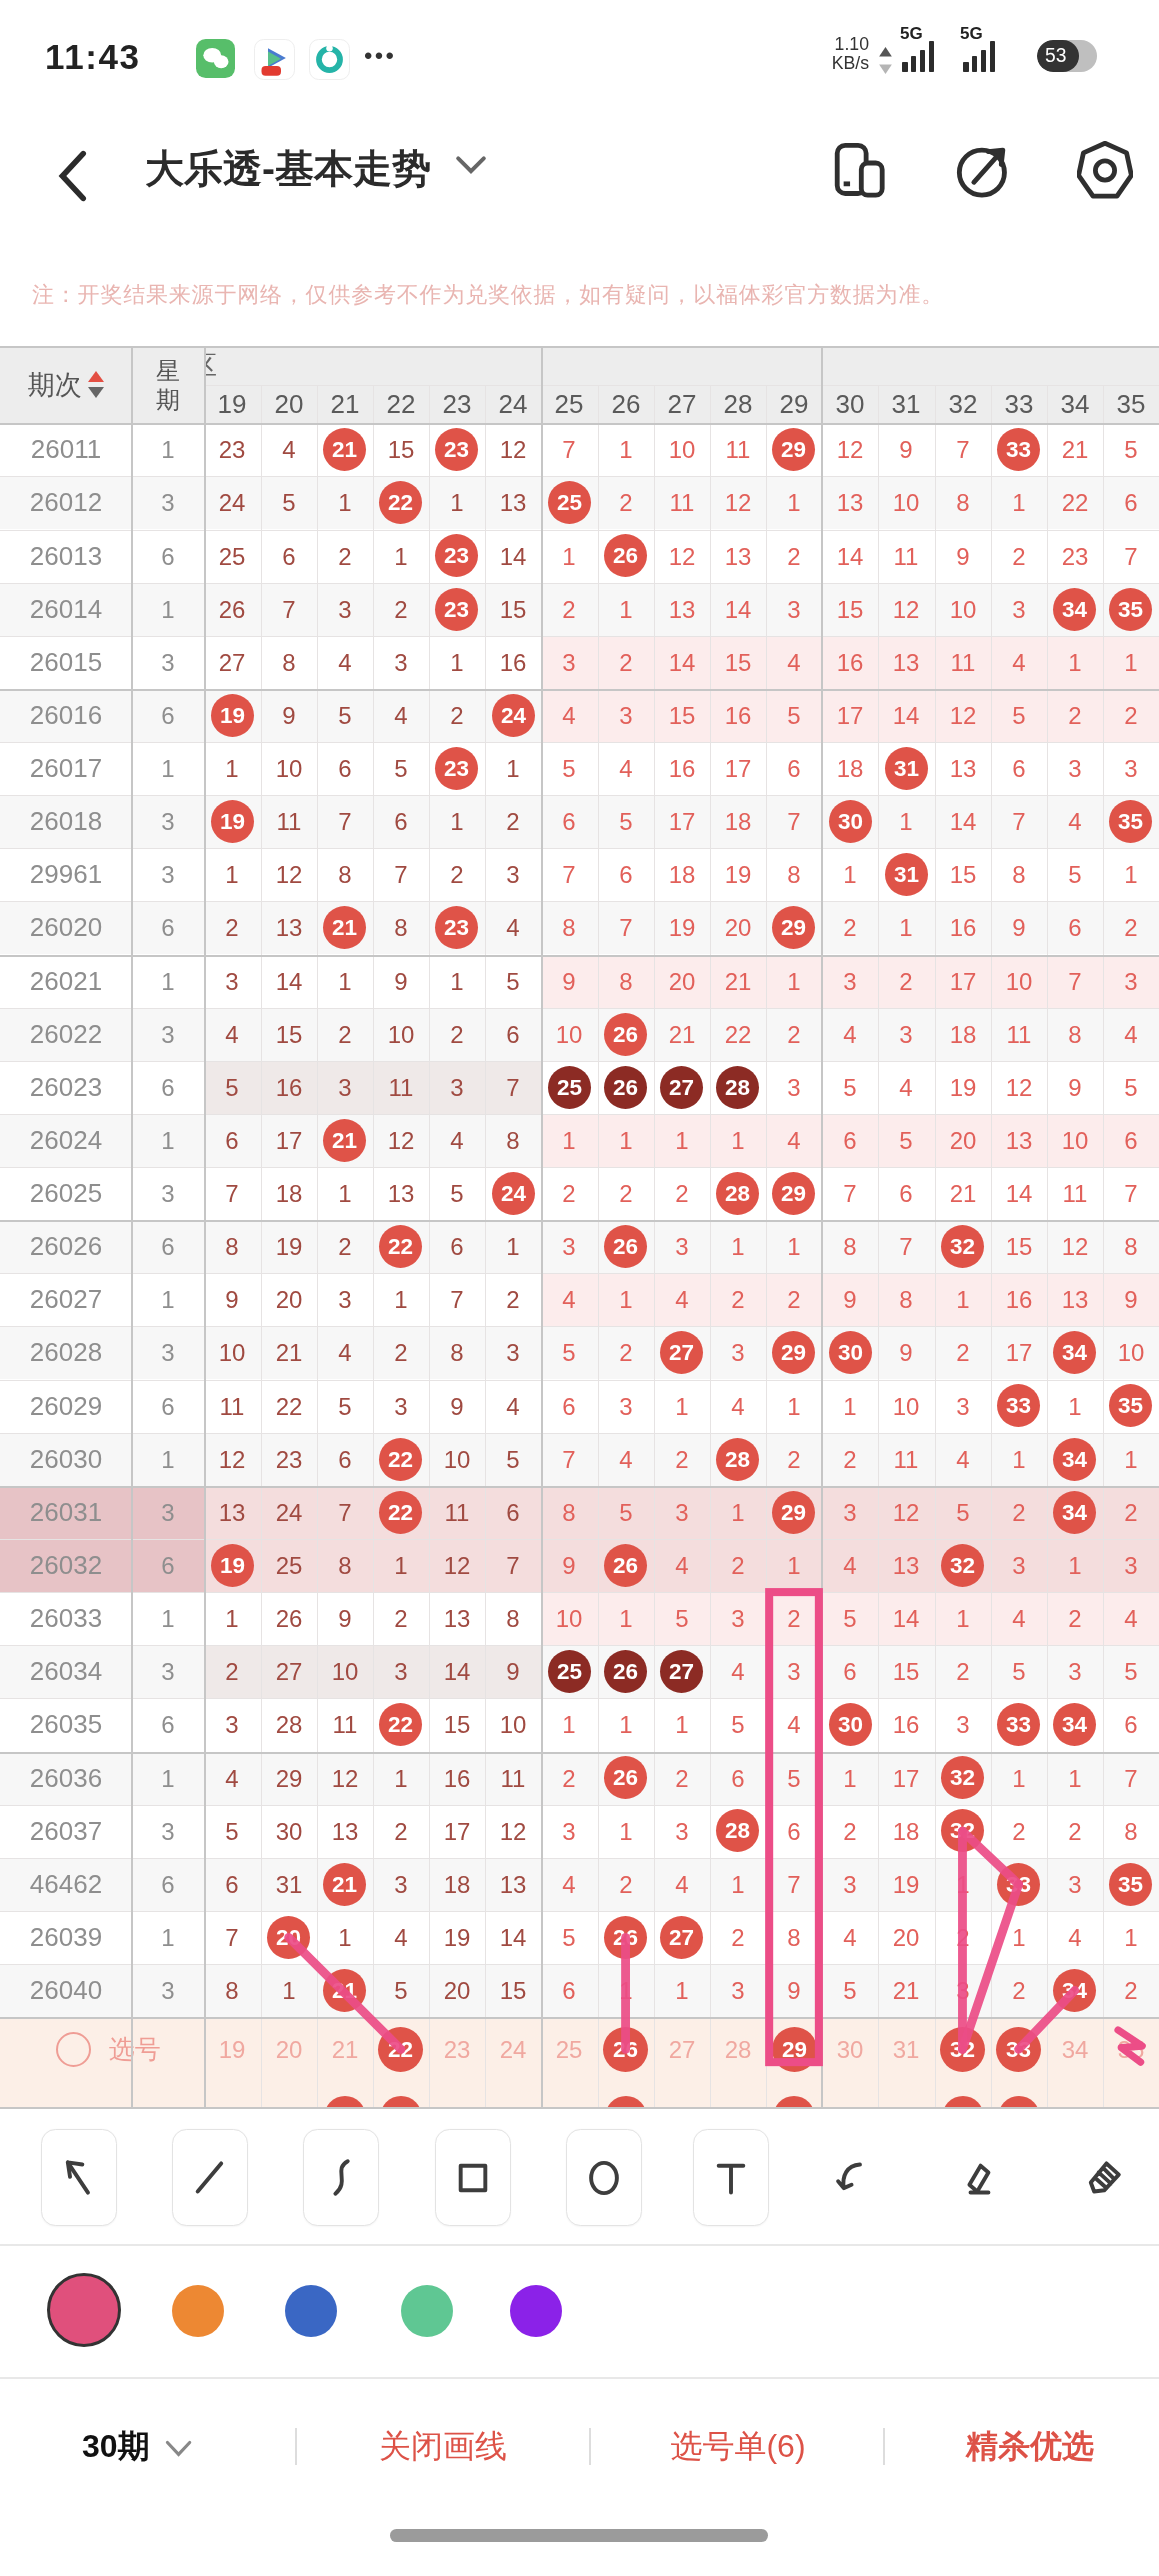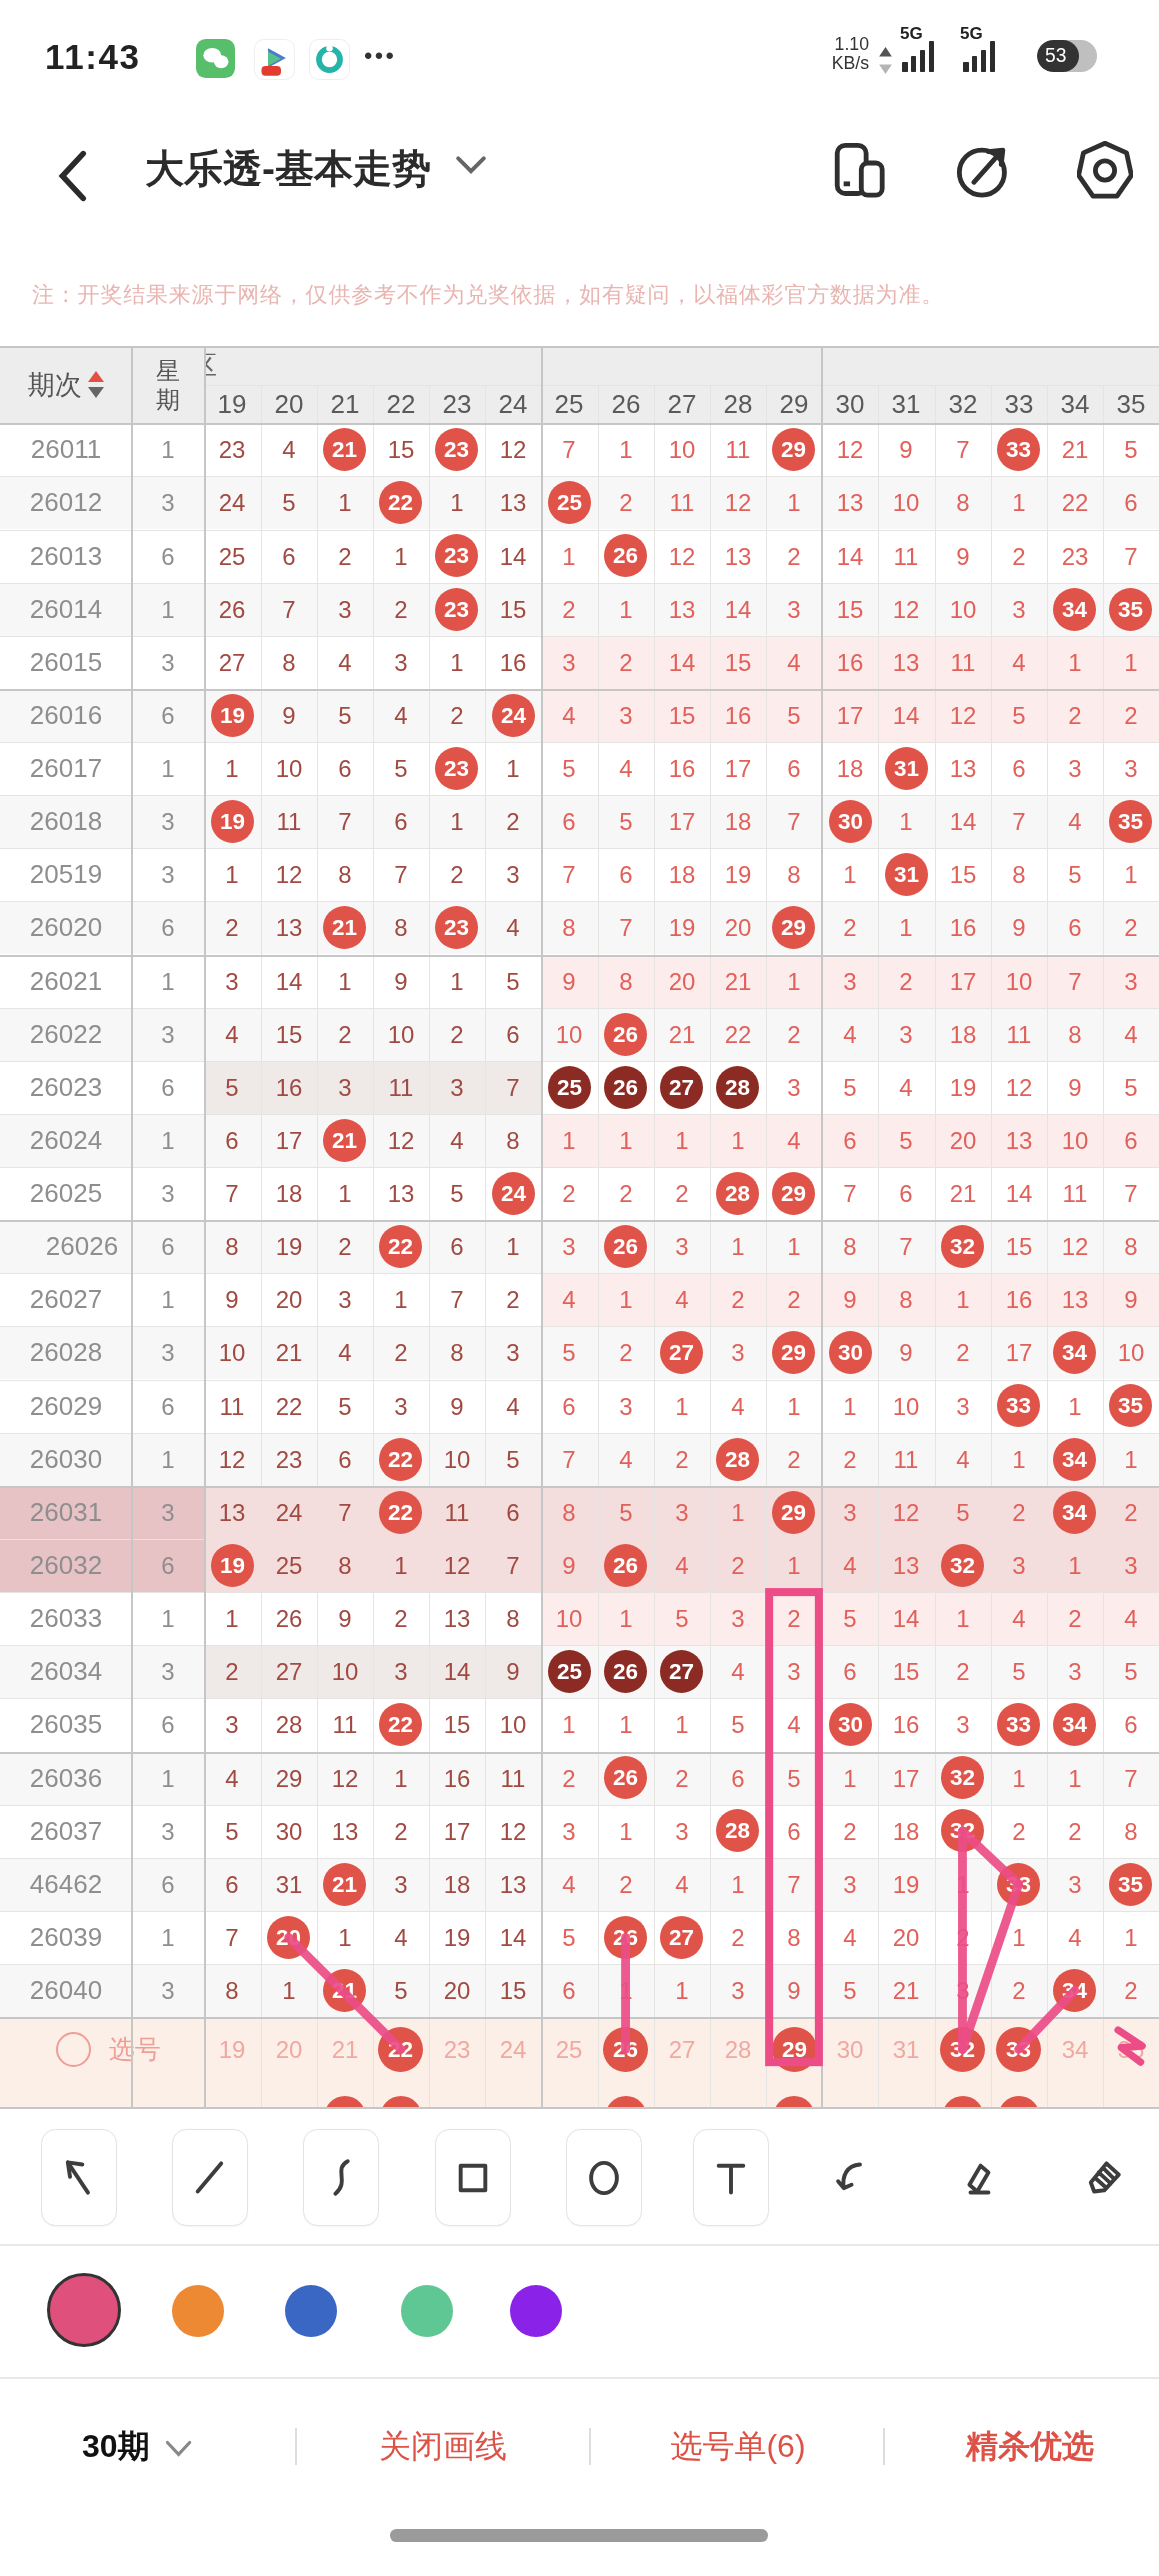--- a/index.html
+++ b/index.html
@@ -321,21 +321,21 @@
       <div class="cell" style="left: 654px; top: 449px; width: 56px; height: 53px; font-size: 24px; color: rgb(226, 96, 90);">17</div>
       <div class="cell" style="left: 710px; top: 449px; width: 56px; height: 53px; font-size: 24px; color: rgb(226, 96, 90);">18</div>
       <div class="cell" style="left: 766px; top: 449px; width: 56px; height: 53px; font-size: 24px; color: rgb(226, 96, 90);">7</div>
       <div class="circ" style="left: 829px; top: 454px; width: 43px; height: 43px; background: rgb(223, 83, 72); font-size: 22.5px;">30</div>
       <div class="cell" style="left: 878px; top: 449px; width: 56px; height: 53px; font-size: 24px; color: rgb(226, 96, 90);">1</div>
       <div class="cell" style="left: 935px; top: 449px; width: 56px; height: 53px; font-size: 24px; color: rgb(226, 96, 90);">14</div>
       <div class="cell" style="left: 991px; top: 449px; width: 56px; height: 53px; font-size: 24px; color: rgb(226, 96, 90);">7</div>
       <div class="cell" style="left: 1047px; top: 449px; width: 56px; height: 53px; font-size: 24px; color: rgb(226, 96, 90);">4</div>
       <div class="circ" style="left: 1109px; top: 454px; width: 43px; height: 43px; background: rgb(223, 83, 72); font-size: 22.5px;">35</div>
       <div class="abs" style="left: 0px; top: 502px; width: 1159px; height: 53px; background: rgb(255, 255, 255);"></div>
-      <div class="cell" style="left: 0px; top: 502px; width: 132px; height: 53px; font-size: 26px; color: rgb(142, 142, 142);">20519</div>
+      <div class="cell" style="left: 0px; top: 502px; width: 132px; height: 53px; font-size: 26px; color: rgb(142, 142, 142);">29961</div>
       <div class="cell" style="left: 132px; top: 502px; width: 72px; height: 53px; font-size: 24px; color: rgb(142, 142, 142);">3</div>
       <div class="cell" style="left: 204px; top: 502px; width: 56px; height: 53px; font-size: 24px; color: rgb(160, 74, 65);">1</div>
       <div class="cell" style="left: 261px; top: 502px; width: 56px; height: 53px; font-size: 24px; color: rgb(160, 74, 65);">12</div>
       <div class="cell" style="left: 317px; top: 502px; width: 56px; height: 53px; font-size: 24px; color: rgb(160, 74, 65);">8</div>
       <div class="cell" style="left: 373px; top: 502px; width: 56px; height: 53px; font-size: 24px; color: rgb(160, 74, 65);">7</div>
       <div class="cell" style="left: 429px; top: 502px; width: 56px; height: 53px; font-size: 24px; color: rgb(160, 74, 65);">2</div>
       <div class="cell" style="left: 485px; top: 502px; width: 56px; height: 53px; font-size: 24px; color: rgb(160, 74, 65);">3</div>
       <div class="cell" style="left: 541px; top: 502px; width: 56px; height: 53px; font-size: 24px; color: rgb(226, 96, 90);">7</div>
       <div class="cell" style="left: 598px; top: 502px; width: 56px; height: 53px; font-size: 24px; color: rgb(226, 96, 90);">6</div>
       <div class="cell" style="left: 654px; top: 502px; width: 56px; height: 53px; font-size: 24px; color: rgb(226, 96, 90);">18</div>
@@ -464,21 +464,21 @@
       <div class="cell" style="left: 654px; top: 821px; width: 56px; height: 53px; font-size: 24px; color: rgb(226, 96, 90);">2</div>
       <div class="circ" style="left: 716px; top: 826px; width: 43px; height: 43px; background: rgb(223, 83, 72); font-size: 22.5px;">28</div>
       <div class="circ" style="left: 772px; top: 826px; width: 43px; height: 43px; background: rgb(223, 83, 72); font-size: 22.5px;">29</div>
       <div class="cell" style="left: 822px; top: 821px; width: 56px; height: 53px; font-size: 24px; color: rgb(226, 96, 90);">7</div>
       <div class="cell" style="left: 878px; top: 821px; width: 56px; height: 53px; font-size: 24px; color: rgb(226, 96, 90);">6</div>
       <div class="cell" style="left: 935px; top: 821px; width: 56px; height: 53px; font-size: 24px; color: rgb(226, 96, 90);">21</div>
       <div class="cell" style="left: 991px; top: 821px; width: 56px; height: 53px; font-size: 24px; color: rgb(226, 96, 90);">14</div>
       <div class="cell" style="left: 1047px; top: 821px; width: 56px; height: 53px; font-size: 24px; color: rgb(226, 96, 90);">11</div>
       <div class="cell" style="left: 1103px; top: 821px; width: 56px; height: 53px; font-size: 24px; color: rgb(226, 96, 90);">7</div>
       <div class="abs" style="left: 0px; top: 874px; width: 1159px; height: 53px; background: rgb(247, 247, 247);"></div>
-      <div class="cell" style="left: 16px; top: 874px; width: 132px; height: 53px; font-size: 26px; color: rgb(142, 142, 142);">26026</div>
+      <div class="cell" style="left: 0px; top: 874px; width: 132px; height: 53px; font-size: 26px; color: rgb(142, 142, 142);">26026</div>
       <div class="cell" style="left: 132px; top: 874px; width: 72px; height: 53px; font-size: 24px; color: rgb(142, 142, 142);">6</div>
       <div class="cell" style="left: 204px; top: 874px; width: 56px; height: 53px; font-size: 24px; color: rgb(160, 74, 65);">8</div>
       <div class="cell" style="left: 261px; top: 874px; width: 56px; height: 53px; font-size: 24px; color: rgb(160, 74, 65);">19</div>
       <div class="cell" style="left: 317px; top: 874px; width: 56px; height: 53px; font-size: 24px; color: rgb(160, 74, 65);">2</div>
       <div class="circ" style="left: 379px; top: 879px; width: 43px; height: 43px; background: rgb(223, 83, 72); font-size: 22.5px;">22</div>
       <div class="cell" style="left: 429px; top: 874px; width: 56px; height: 53px; font-size: 24px; color: rgb(160, 74, 65);">6</div>
       <div class="cell" style="left: 485px; top: 874px; width: 56px; height: 53px; font-size: 24px; color: rgb(160, 74, 65);">1</div>
       <div class="cell" style="left: 541px; top: 874px; width: 56px; height: 53px; font-size: 24px; color: rgb(226, 96, 90);">3</div>
       <div class="circ" style="left: 604px; top: 879px; width: 43px; height: 43px; background: rgb(223, 83, 72); font-size: 22.5px;">26</div>
       <div class="cell" style="left: 654px; top: 874px; width: 56px; height: 53px; font-size: 24px; color: rgb(226, 96, 90);">3</div>

